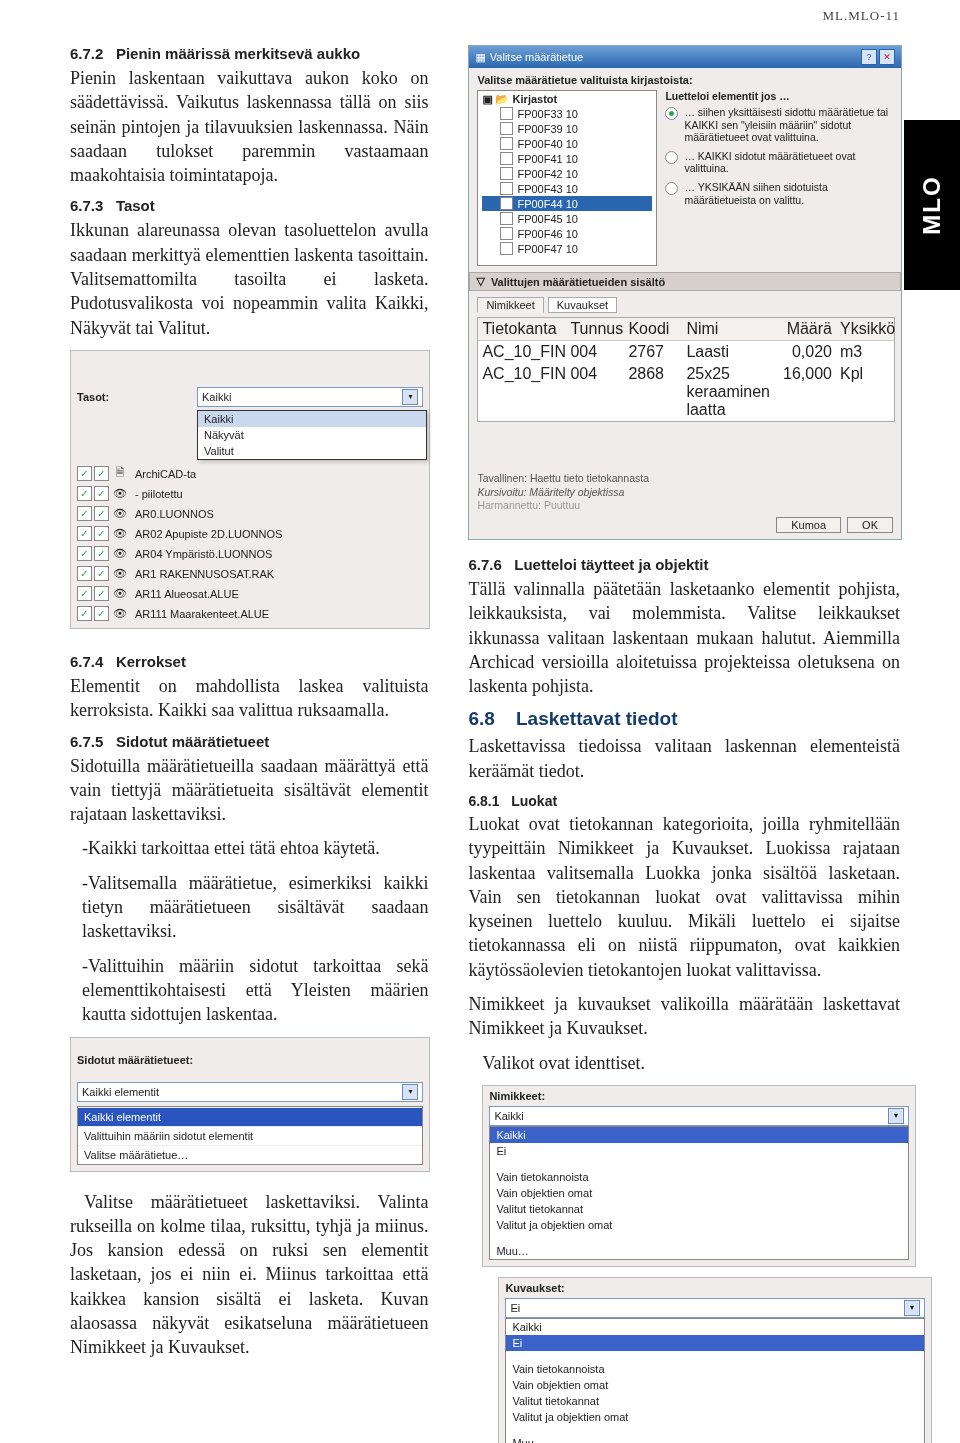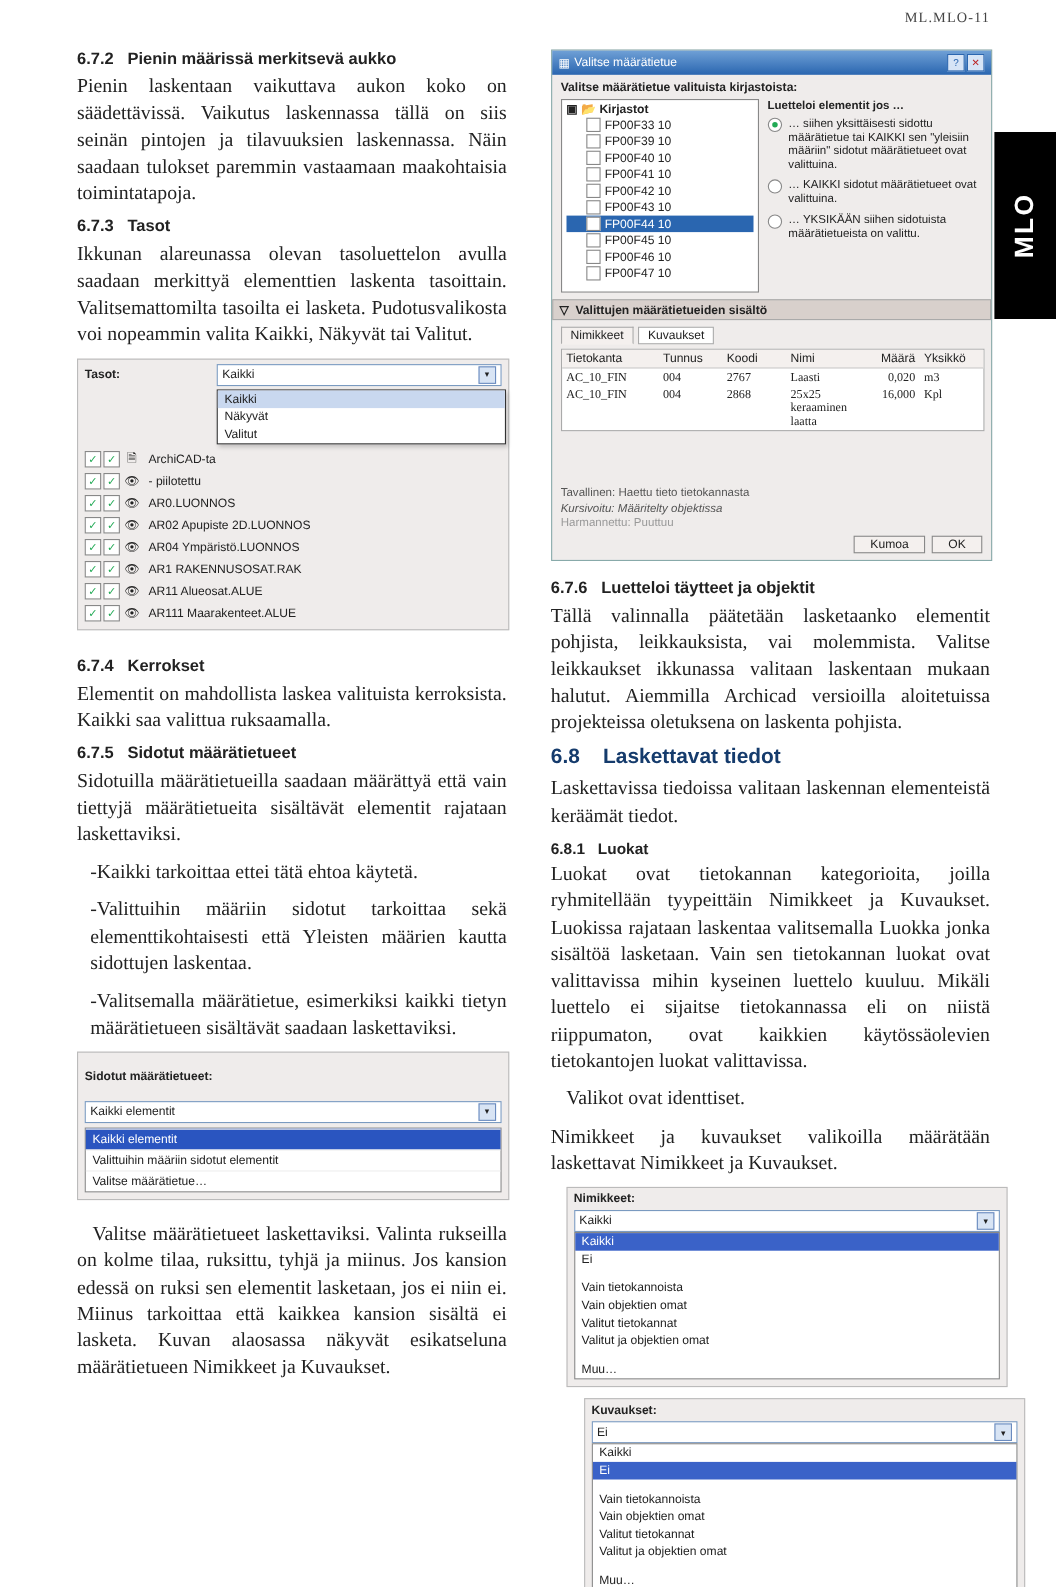--- a/index.html
+++ b/index.html
@@ -8,21 +8,21 @@
   .hdr-id { position: absolute; top: 8px; right: 60px; font-size: 13px; letter-spacing: 1px; color: #444; }
   .side-tab { position: absolute; right: 0; top: 120px; width: 56px; height: 170px; background: #000; color: #fff; display: flex; align-items: center; justify-content: center; }
   .side-tab span { transform: rotate(-90deg); font-family: Arial, sans-serif; font-weight: bold; font-size: 24px; letter-spacing: 2px; }
   .cols { display: flex; gap: 40px; }
   .col { flex: 1 1 0; }
   h3.sec { font-size: 15px; font-weight: bold; margin: 0 0 4px 0; font-family: Arial, sans-serif; }
   p { font-size: 18px; line-height: 1.35; margin: 0 0 10px 0; text-align: justify; }
   .shot { background: #efeceb; border: 1px solid #bbb; font-family: Tahoma, Arial, sans-serif; font-size: 11px; color: #222; }
   
   .tasot { width: 100%; }
-  .tasot-top { display: flex; padding: 4px 6px; align-items: center; }
+  .tasot-top { display: flex; padding: 4px 6px; align-items: center; margin-top: 32px; }
   .tasot-top .lbl { width: 120px; font-weight: bold; }
   .combo { flex: 1; background: #fff; border: 1px solid #7a9ac0; height: 18px; display: flex; align-items: center; padding: 0 4px; justify-content: space-between; }
   .combo .arrow { width: 14px; height: 14px; background: #d8e4f4; border: 1px solid #6b8bbf; display:flex; align-items:center; justify-content:center; font-size:8px; }
   .drop { position: relative; margin-left: 126px; margin-top: -1px; width: calc(100% - 130px); background: #fff; border: 1px solid #333; box-shadow: 2px 2px 4px rgba(0,0,0,.2); }
   .drop .item { padding: 2px 6px; }
   .drop .sel { background: #c9d8ef; }
   .tasot-list { padding: 4px 6px; }
   .trow { display: flex; align-items: center; height: 20px; gap: 2px; }
   .cb { width: 13px; height: 13px; border: 1px solid #888; background: #fff; display:flex; align-items:center; justify-content:center; font-size:10px; color:#2a5; }
   .eye { width: 18px; height: 14px; display:flex; align-items:center; justify-content:center; font-size:11px; }
@@ -48,24 +48,24 @@
   .tree .ckb { width:11px; height:11px; border:1px solid #888; background:#fff; }
   .radios { flex:1; font-size:10.5px; }
   .radios .rlbl { font-weight:bold; margin-bottom:4px; }
   .radios .r { display:flex; gap:6px; margin-bottom:6px; line-height:1.2; }
   .radios .ro { width:11px; height:11px; border:1px solid #888; border-radius:50%; background:#fff; flex-shrink:0; margin-top:1px; display:flex; align-items:center; justify-content:center; }
   .radios .ro.on::after { content:''; width:5px; height:5px; background:#2a5; border-radius:50%; }
   .section-bar { background:#d8d0cc; border:1px solid #aaa; padding:2px 6px; margin:6px -8px; font-weight:bold; display:flex; align-items:center; gap:6px; }
   .tabs { display:flex; gap:4px; margin:4px 0; }
   .tabs .tab { background:#fff; border:1px solid #aaa; padding:1px 8px; }
   .tabs .tab.cur { background:#f4f0ee; border-bottom-color:#f4f0ee; }
-  .tbl { width:100%; background:#fff; border:1px solid #aaa; font-size:11px; }
+  .tbl { width:100%; background:#fff; border:1px solid #aaa; font-size:16px; }
   .tbl .th, .tbl .td { display:inline-block; padding:2px 4px; }
   .tbl .hrow { background:#f4f0ee; border-bottom:1px solid #ccc; display:flex; }
-  .tbl .drow { display:flex;font-family:Liberation Serif, serif; }
+  .tbl .drow { display:flex; }
   .c1{width:80px}.c2{width:50px}.c3{width:50px}.c4{flex:1}.c5{width:50px;text-align:right}.c6{width:50px}
   .notes { margin-top:50px; font-size:10.5px; color:#555; line-height:1.3; }
   .dlg .foot { display:flex; justify-content:flex-end; gap:6px; margin-top:4px; }
   .wb { background:#f4f0ee; border:1px solid #888; padding:1px 14px; }
   
   .sel2 { width:100%; }
   .sel2 .hdr { font-weight:bold; padding:4px 6px; }
   .sel2 .combo2 { margin:0 6px; }
   .sel2 .list { margin:0 6px 6px 6px; background:#fff; border:1px solid #888; }
   .sel2 .list .row { padding:2px 6px; }
@@ -157,22 +157,22 @@
           </div>
     </div>
 
     <div style="height:24px"></div>
     <h3 class="sec"><span>6.7.4</span>&nbsp;&nbsp;&nbsp;<span>Kerrokset</span></h3>
     <p>Elementit on mahdollista laskea valituista kerroksista. Kaikki saa valittua ruksaamalla.</p>
 
     <h3 class="sec"><span>6.7.5</span>&nbsp;&nbsp;&nbsp;<span>Sidotut määrätietueet</span></h3>
     <p>Sidotuilla määrätietueilla saadaan määrättyä että vain tiettyjä määrätietueita sisältävät elementit rajataan laskettaviksi.</p>
     <p class="indent">-Kaikki tarkoittaa ettei tätä ehtoa käytetä.</p>
+    <p class="indent">-Valitsemalla määrätietue, esimerkiksi kaikki tietyn määrätietueen sisältävät saadaan laskettaviksi.</p>
     <p class="indent">-Valittuihin määriin sidotut tarkoittaa sekä elementtikohtaisesti että Yleisten määrien kautta sidottujen laskentaa.</p>
-    <p class="indent">-Valitsemalla määrätietue, esimerkiksi kaikki tietyn määrätietueen sisältävät saadaan laskettaviksi.</p>
 
     <div class="shot sid">
       <div class="hdr">Sidotut määrätietueet:</div>
       <div style="margin:0 6px 4px 6px" class="combo">
         <span>Kaikki elementit</span>
             <span class="arrow">▾</span>
       </div>
       <div class="list" id="sid-list">
             <div class="row sel">Kaikki elementit</div>
             <div class="row">Valittuihin määriin sidotut elementit</div>
@@ -314,22 +314,22 @@
     <div style="height:16px"></div>
     <h3 class="sec"><span>6.7.6</span>&nbsp;&nbsp;&nbsp;<span>Luetteloi täytteet ja objektit</span></h3>
     <p>Tällä valinnalla päätetään lasketaanko elementit pohjista, leikkauksista, vai molemmista. Valitse leikkaukset ikkunassa valitaan laskentaan mukaan halutut. Aiemmilla Archicad versioilla aloitetuissa projekteissa oletuksena on laskenta pohjista.</p>
 
     <div class="h2"><span>6.8</span>&nbsp;&nbsp;&nbsp;&nbsp;<span>Laskettavat tiedot</span></div>
     <p>Laskettavissa tiedoissa valitaan laskennan elementeistä keräämät tiedot.</p>
 
     <div class="h3"><span>6.8.1</span>&nbsp;&nbsp;&nbsp;<span>Luokat</span></div>
     <p>Luokat ovat tietokannan kategorioita, joilla ryhmitellään tyypeittäin Nimikkeet ja Kuvaukset. Luokissa rajataan laskentaa valitsemalla Luokka jonka sisältöä lasketaan. Vain sen tietokannan luokat ovat valittavissa mihin kyseinen luettelo kuuluu. Mikäli luettelo ei sijaitse tietokannassa eli on niistä riippumaton, ovat kaikkien käytössäolevien tietokantojen luokat valittavissa.</p>
 
+    <p>Nimikkeet ja kuvaukset valikoilla määrätään laskettavat Nimikkeet ja Kuvaukset.</p>
     <p style="text-indent:14px">Valikot ovat identtiset.</p>
-    <p>Nimikkeet ja kuvaukset valikoilla määrätään laskettavat Nimikkeet ja Kuvaukset.</p>
 
     <div class="shot sel2" style="margin-left:14px">
       <div class="hdr">Nimikkeet:</div>
       <div class="combo combo2">
             <span>Kaikki</span>
             <span class="arrow">▾</span>
           </div>
       <div class="list" id="nimik-list">
             <div class="row sel">Kaikki</div>
             <div class="row">Ei</div>

